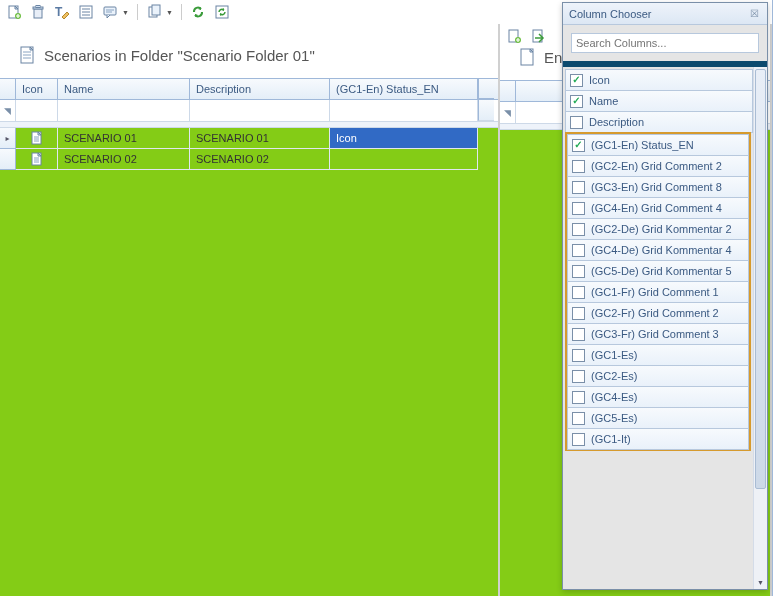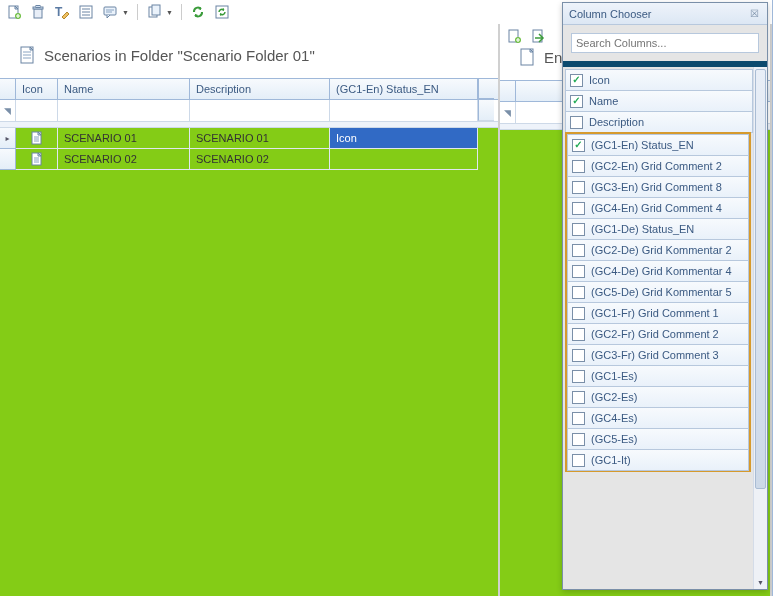--- a/index.html
+++ b/index.html
@@ -297,24 +297,20 @@
             <div class="ch-item in-box">
               <span class="chk"></span>
               <span>(GC3-En) Grid Comment 8</span>
             </div>
             <div class="ch-item in-box">
               <span class="chk"></span>
               <span>(GC4-En) Grid Comment 4</span>
             </div>
             <div class="ch-item in-box">
               <span class="chk"></span>
-              <span>(GC1-De) Status_EN</span>
-            </div>
-            <div class="ch-item in-box">
-              <span class="chk"></span>
               <span>(GC2-De) Grid Kommentar 2</span>
             </div>
             <div class="ch-item in-box">
               <span class="chk"></span>
               <span>(GC4-De) Grid Kommentar 4</span>
             </div>
             <div class="ch-item in-box">
               <span class="chk"></span>
               <span>(GC5-De) Grid Kommentar 5</span>
             </div>

